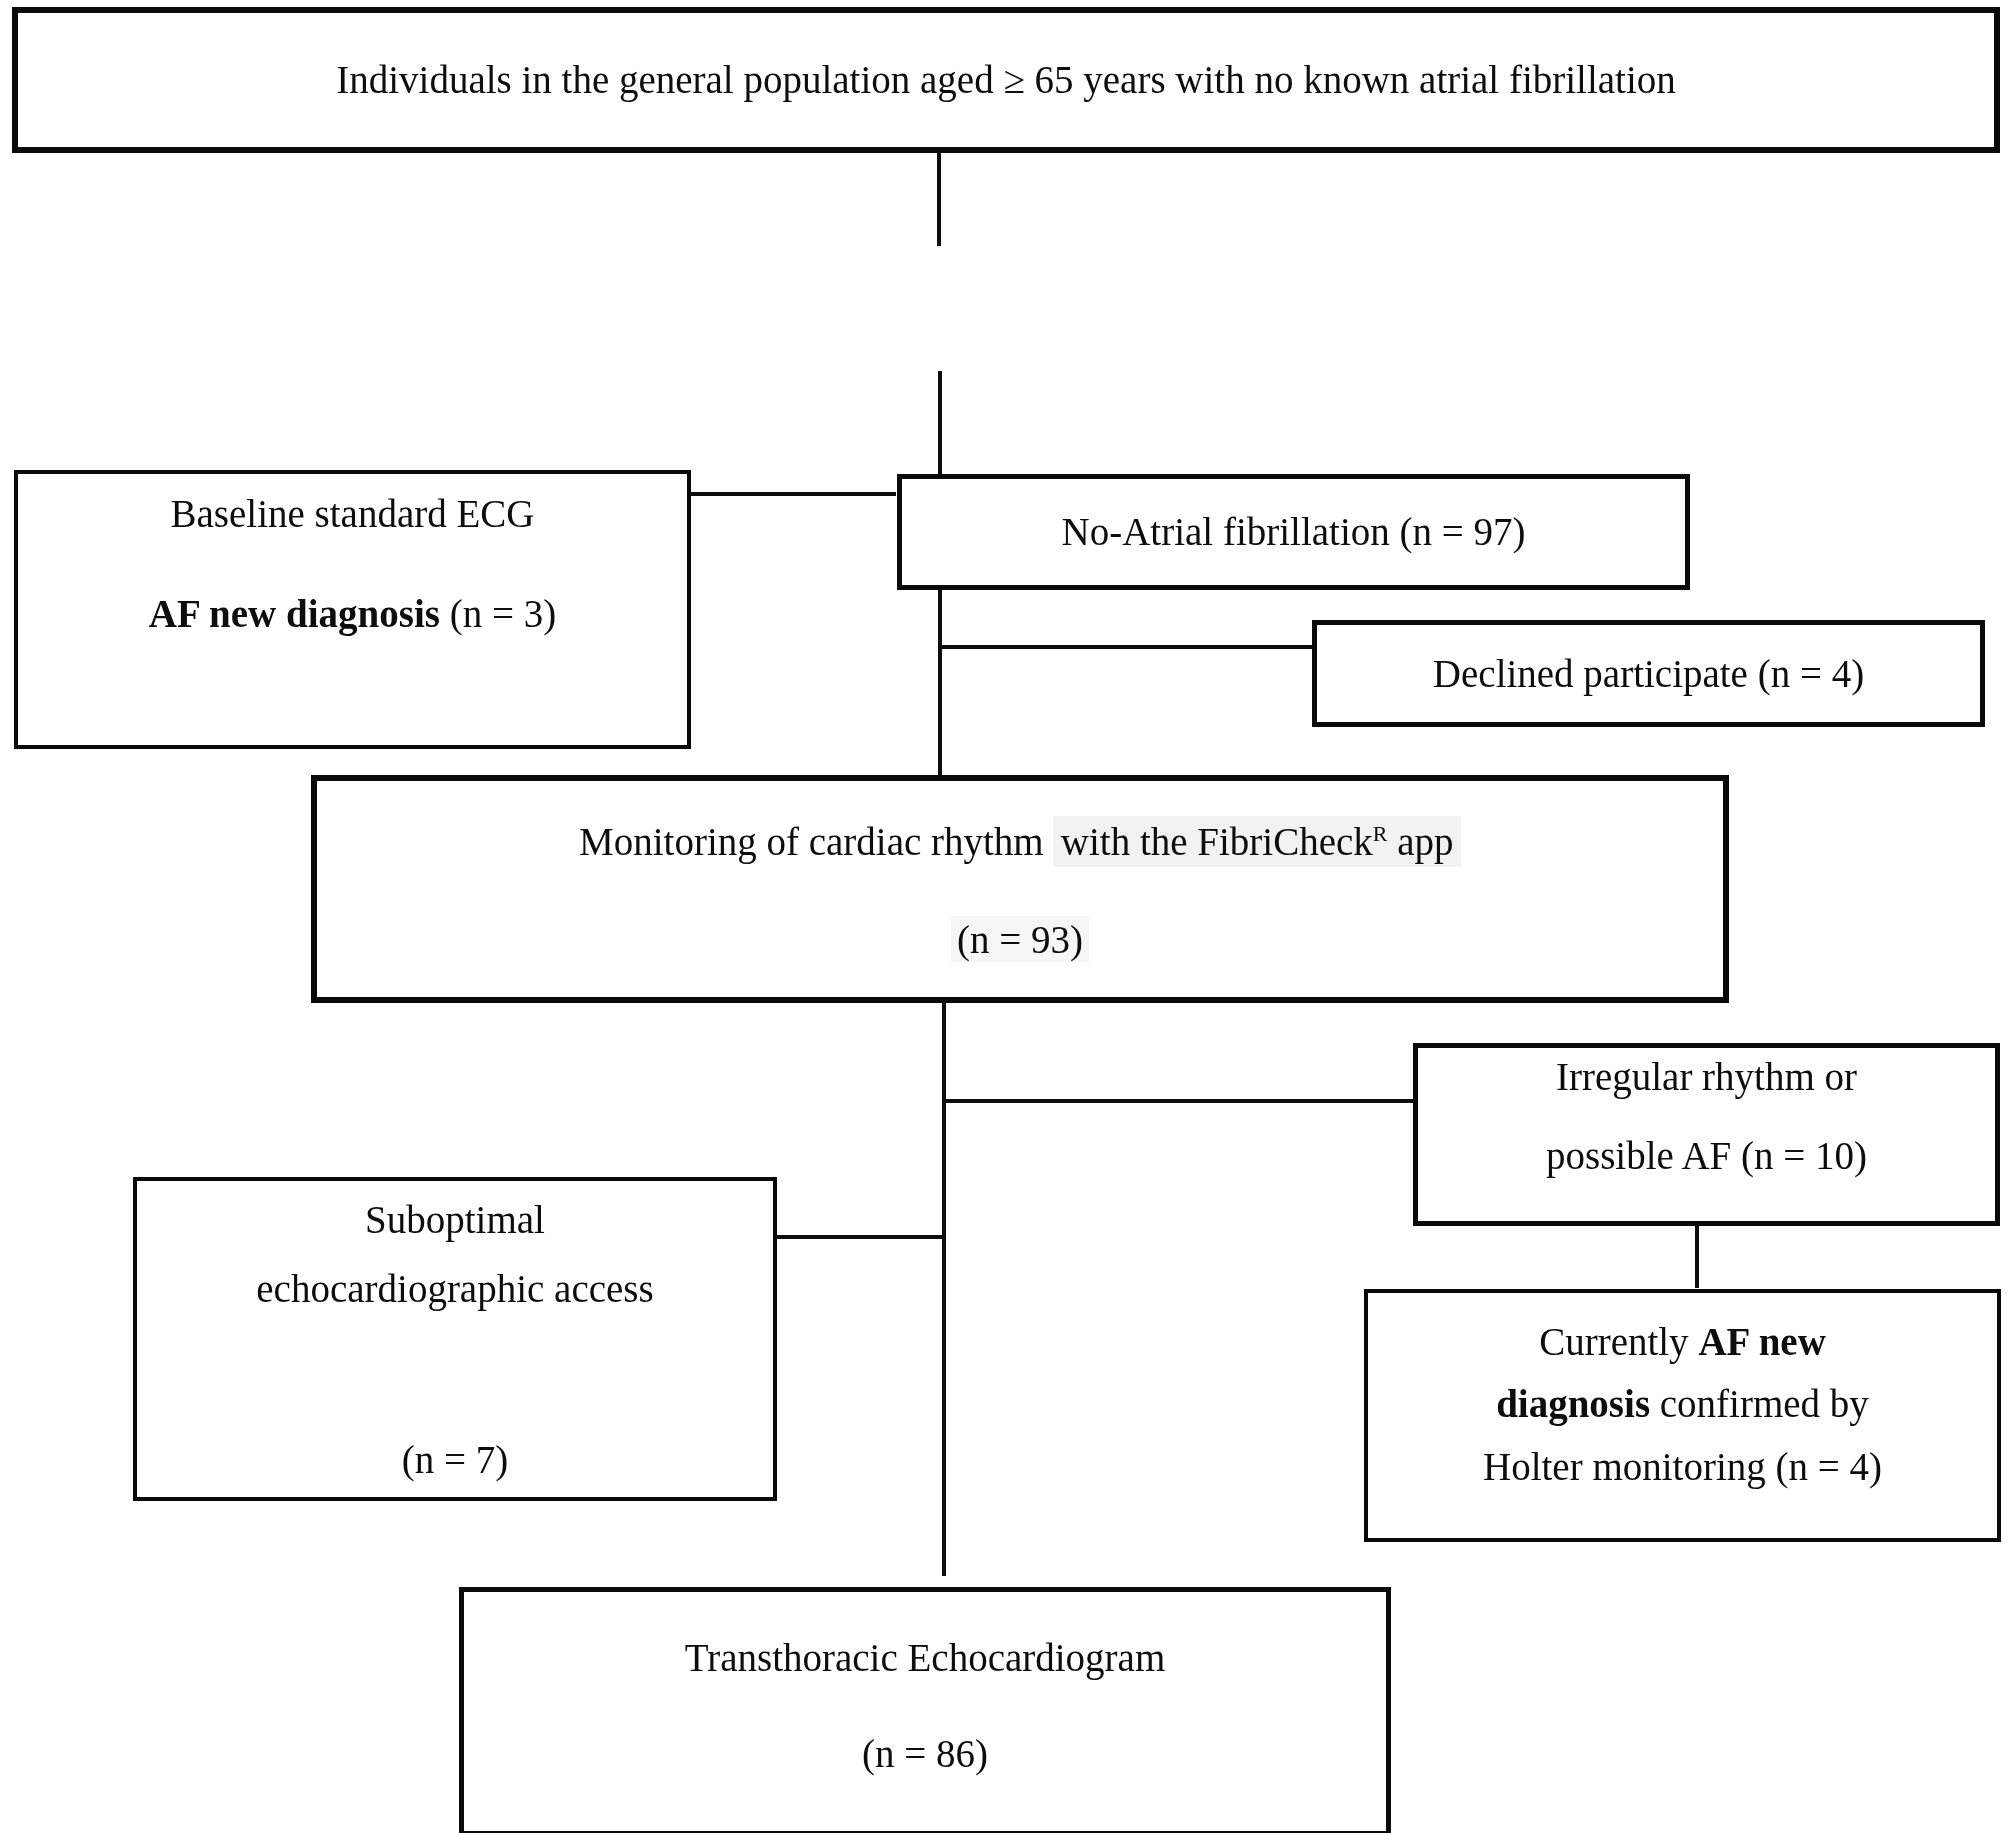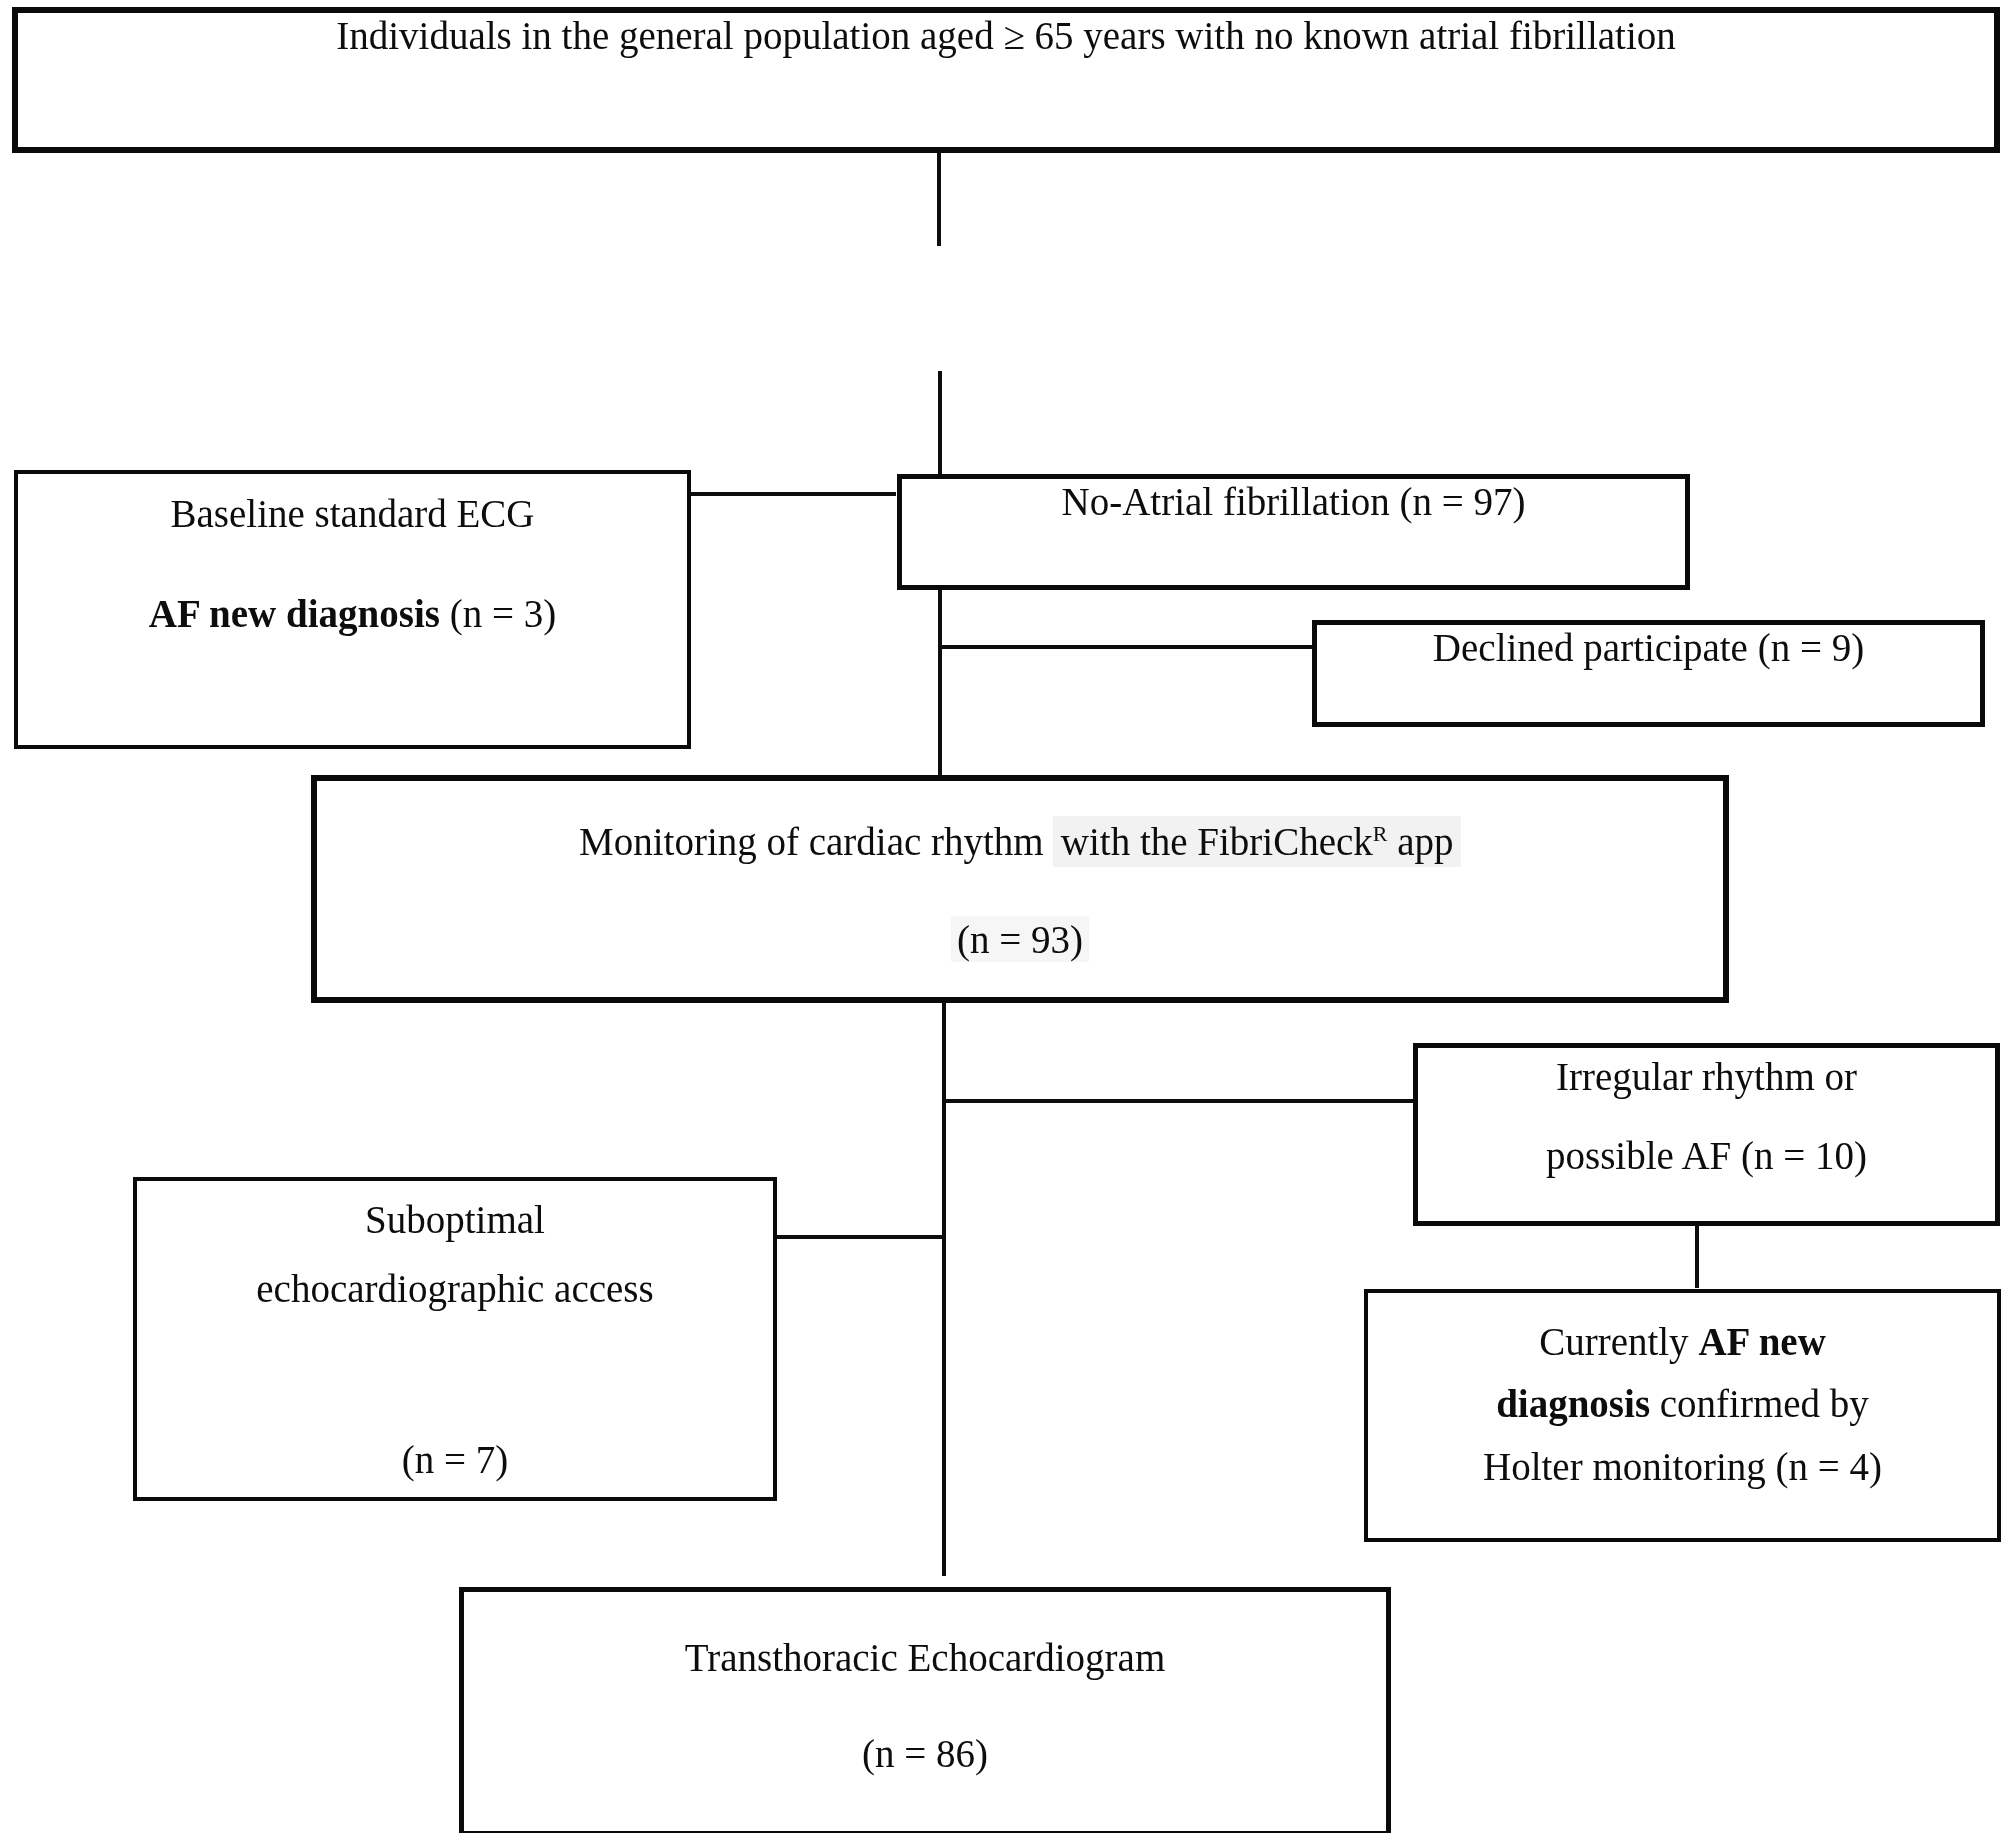--- a/index.html
+++ b/index.html
@@ -23,21 +23,21 @@
     border: 4.4px solid #0a0a0a;
     display: flex;
     flex-direction: column;
     align-items: center;
     text-align: center;
     font-size: 39px;
     line-height: 46px;
     justify-content: flex-start;
   }
   .fc-box .box-line { white-space: nowrap; }
-  .center-v { justify-content: flex-start; }
+  .center-v { justify-content: center; }
   b { font-weight: bold; }
   sup {
     font-size: 22px;
     line-height: 0;
     vertical-align: super;
   }
   .hl { background: #f2f2f2; padding: 4.4px 7.4px; }
   .hl-light { background: #f6f6f6; padding: 1.5px 6px; }
   .conn {
     position: absolute;
@@ -81,21 +81,21 @@
   <div class="fc-box" id="box-baseline">
     <div class="box-line">Baseline standard ECG</div>
     <div class="box-line"><b>AF new diagnosis</b><span> (n = 3)</span></div>
   </div>
 
   <div class="fc-box center-v" id="box-noaf">
     <div class="box-line">No-Atrial fibrillation (n = 97)</div>
   </div>
 
   <div class="fc-box center-v" id="box-declined">
-    <div class="box-line">Declined participate (n = 9)</div>
+    <div class="box-line">Declined participate (n = 4)</div>
   </div>
 
   <div class="fc-box" id="box-monitoring">
     <div class="box-line"><span>Monitoring of cardiac rhythm </span><span class="hl"><span>with the FibriCheck</span><sup>R</sup><span> app</span></span></div>
     <div class="box-line"><span class="hl-light">(n = 93)</span></div>
   </div>
 
   <div class="fc-box" id="box-irregular">
     <div class="box-line">Irregular rhythm or</div>
     <div class="box-line">possible AF (n = 10)</div>

